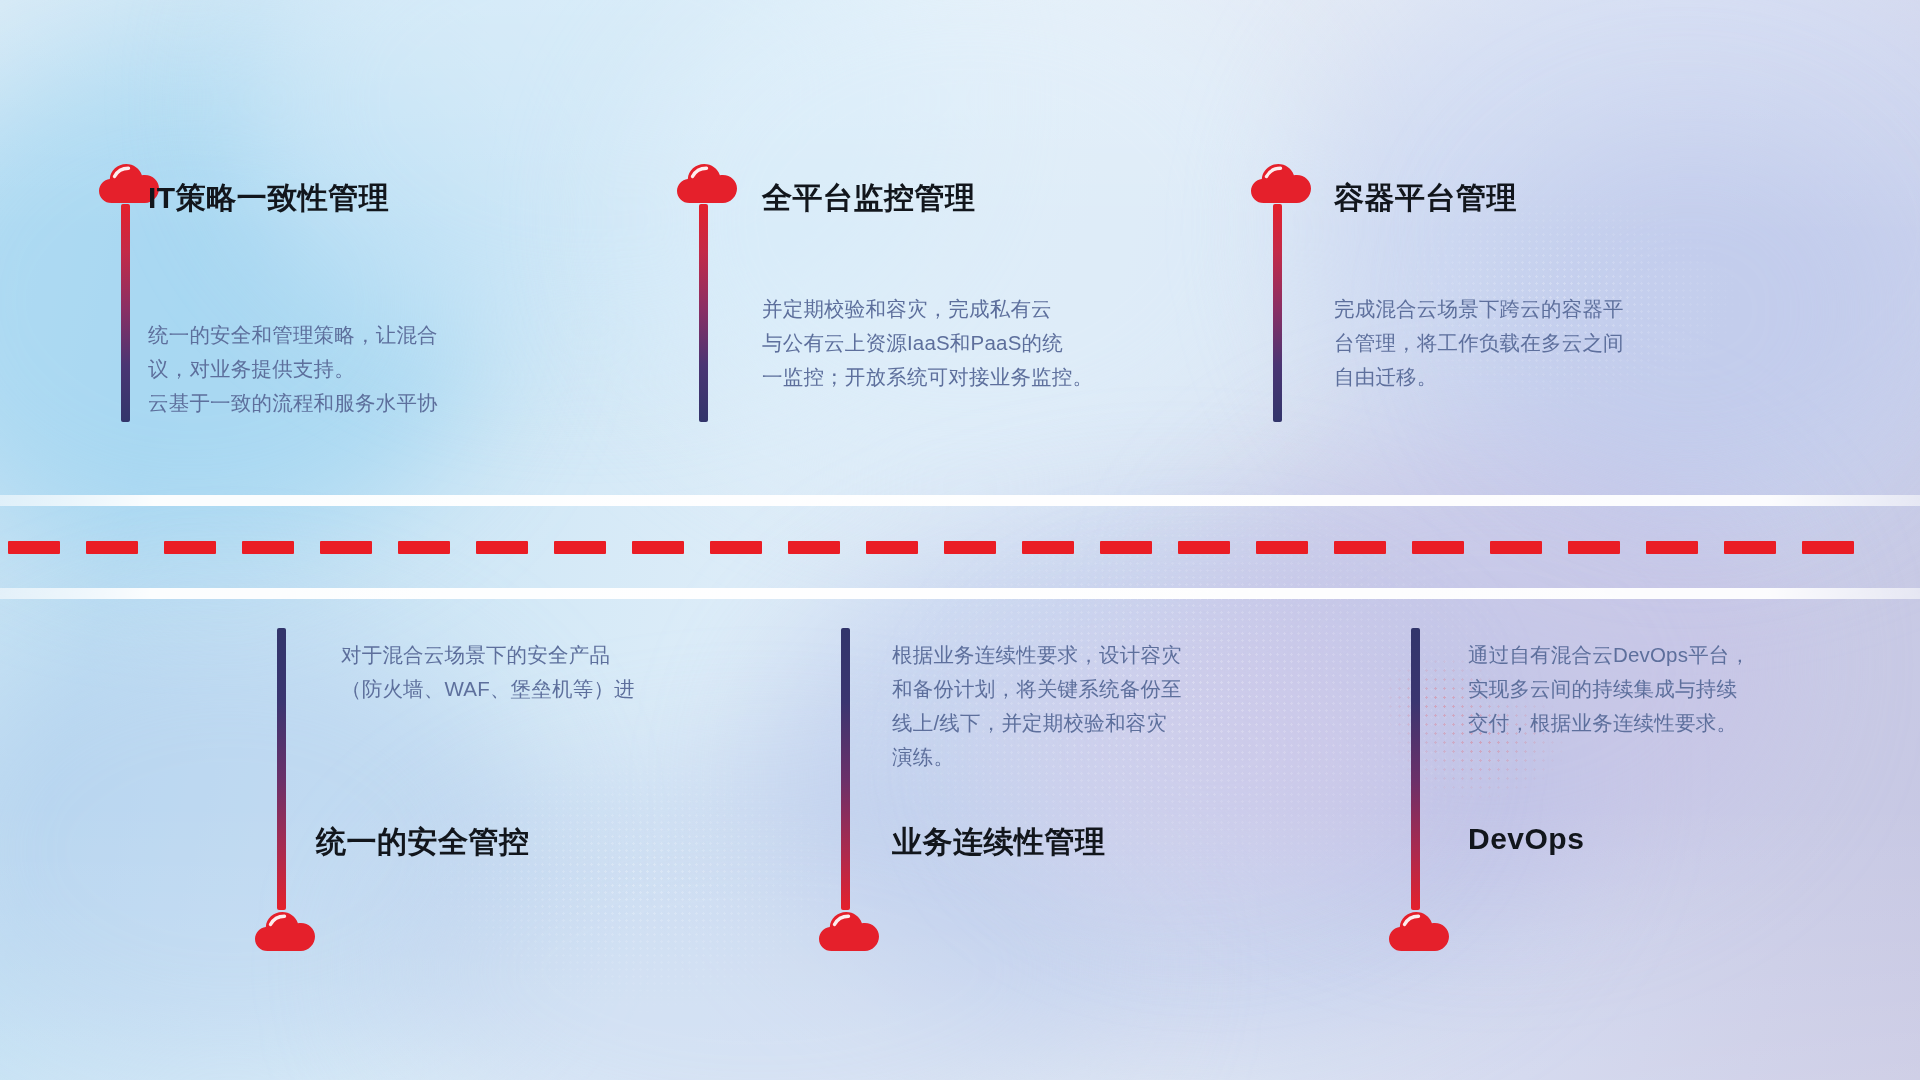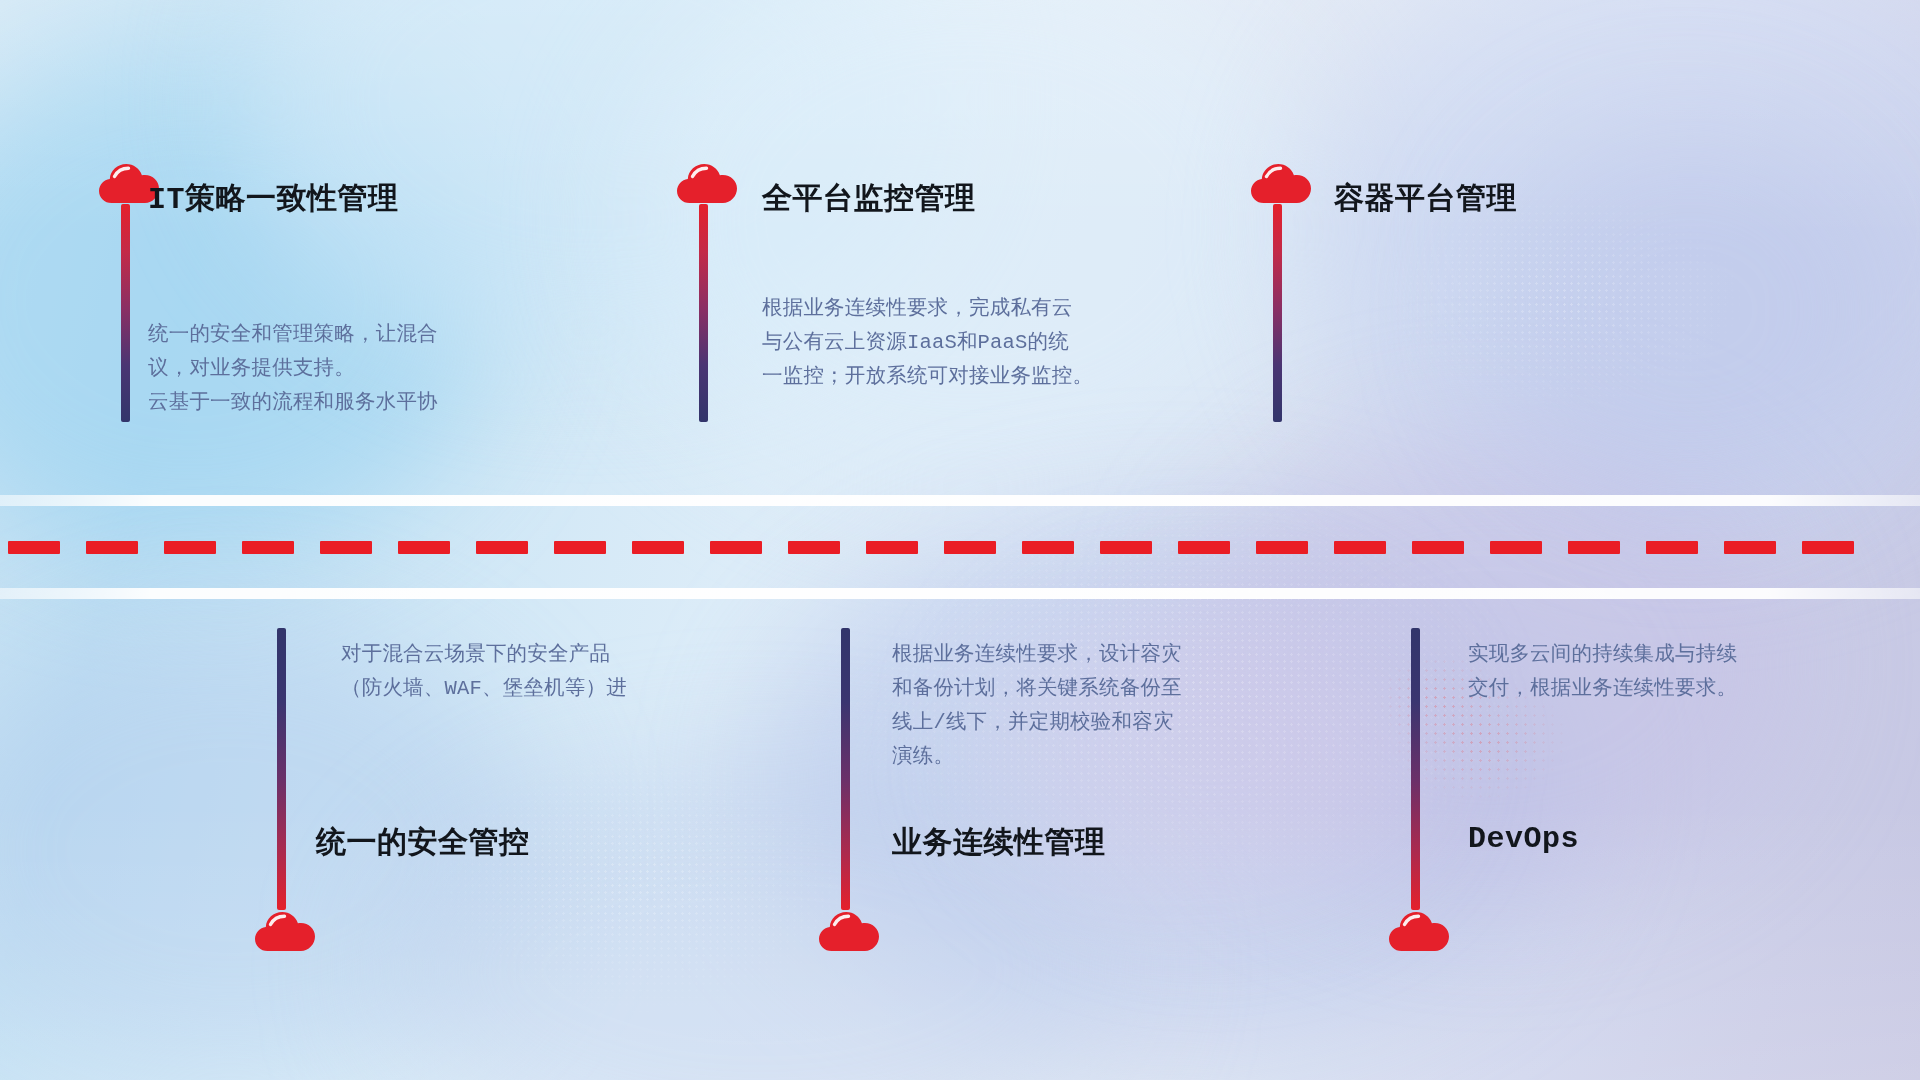--- a/index.html
+++ b/index.html
@@ -68,21 +68,21 @@
   .road-edge-top{top:495px;height:11px;
     background:linear-gradient(90deg,rgba(255,255,255,.55) 0%,rgba(255,255,255,.95) 8%,
                rgba(255,255,255,.98) 50%,rgba(255,255,255,.95) 92%,rgba(255,255,255,.55) 100%);}
   .road-edge-bot{top:588px;height:11px;
     background:linear-gradient(90deg,rgba(255,255,255,.55) 0%,rgba(255,255,255,.95) 8%,
                rgba(255,255,255,.98) 50%,rgba(255,255,255,.95) 92%,rgba(255,255,255,.55) 100%);}
   .road-dash{top:541px;height:13px;display:flex;align-items:center;gap:26px;padding-left:8px;}
   .dash{width:52px;height:13px;background:#ea1d25;border-radius:1px;flex:none;}
 
   
-  .col{position:absolute;font-family:Liberation Mono, monospace;}
+  .col{position:absolute;}
 
   .cloud{position:relative;width:62px;height:44px;}
   .cloud svg{display:block;}
 
   .stem{width:9px;border-radius:2px;}
   .stem-down{background:linear-gradient(180deg,#e5202b 0%,#c32a48 22%,#8a2f64 48%,#4a3573 74%,#32356b 100%);}
   .stem-up{background:linear-gradient(180deg,#32356b 0%,#3a3570 26%,#6b3069 54%,#ad2a4d 80%,#e5202b 100%);}
 
   .title{
     font-size:30px;font-weight:bold;color:#12161c;letter-spacing:.5px;white-space:nowrap;
@@ -161,35 +161,40 @@
     <div class="cloud">
       <svg width="62" height="44" viewBox="0 0 62 44">
         <path d="M13.5 43C6.6 43 1 37.6 1 30.9c0-6.1 4.7-11.2 10.8-12 .6-8.3 7.7-14.9 16.4-14.9 7.3 0 13.6 4.7 15.7 11.2 1-.2 2-.3 3-.3 7.8 0 14.1 6.1 14.1 13.6S54.7 43 46.9 43z" fill="#e5202b"></path>
         <path d="M16.5 16.5c2.6-5 8-8.3 14-8.3" fill="none" stroke="#ffffff" stroke-width="3.4" stroke-linecap="round" opacity=".92"></path>
       </svg>
     </div>
     <div class="stem stem-down" style="margin-left:23px;height:218px;"></div>
   </div>
   <div class="col title" style="left:762px;top:178px;">全平台监控管理</div>
   <div class="col para" style="left:762px;top:292px;">
-    <span class="ln">根据业务连续性要求，完成私有云</span>
+    <span class="ln">并定期校验和容灾，完成私有云</span>
     <span class="ln">与公有云上资源IaaS和PaaS的统</span>
     <span class="ln">一监控；开放系统可对接业务监控。</span>
   </div>
 
   <div class="col" style="left:1250px;top:160px;">
     <div class="cloud">
       <svg width="62" height="44" viewBox="0 0 62 44">
         <path d="M13.5 43C6.6 43 1 37.6 1 30.9c0-6.1 4.7-11.2 10.8-12 .6-8.3 7.7-14.9 16.4-14.9 7.3 0 13.6 4.7 15.7 11.2 1-.2 2-.3 3-.3 7.8 0 14.1 6.1 14.1 13.6S54.7 43 46.9 43z" fill="#e5202b"></path>
         <path d="M16.5 16.5c2.6-5 8-8.3 14-8.3" fill="none" stroke="#ffffff" stroke-width="3.4" stroke-linecap="round" opacity=".92"></path>
       </svg>
     </div>
     <div class="stem stem-down" style="margin-left:23px;height:218px;"></div>
   </div>
   <div class="col title" style="left:1334px;top:178px;">容器平台管理</div>
+  <div class="col para" style="left:1334px;top:292px;">
+    <span class="ln">完成混合云场景下跨云的容器平</span>
+    <span class="ln">台管理，将工作负载在多云之间</span>
+    <span class="ln">自由迁移。</span>
+  </div>
 
   <div class="col" style="left:254px;top:628px;">
     <div class="stem stem-up" style="margin-left:23px;height:282px;"></div>
     <div class="cloud" style="margin-top:-2px;">
       <svg width="62" height="44" viewBox="0 0 62 44">
         <path d="M13.5 43C6.6 43 1 37.6 1 30.9c0-6.1 4.7-11.2 10.8-12 .6-8.3 7.7-14.9 16.4-14.9 7.3 0 13.6 4.7 15.7 11.2 1-.2 2-.3 3-.3 7.8 0 14.1 6.1 14.1 13.6S54.7 43 46.9 43z" fill="#e5202b"></path>
         <path d="M16.5 16.5c2.6-5 8-8.3 14-8.3" fill="none" stroke="#ffffff" stroke-width="3.4" stroke-linecap="round" opacity=".92"></path>
       </svg>
     </div>
   </div>
@@ -219,18 +224,19 @@
   <div class="col" style="left:1388px;top:628px;">
     <div class="stem stem-up" style="margin-left:23px;height:282px;"></div>
     <div class="cloud" style="margin-top:-2px;">
       <svg width="62" height="44" viewBox="0 0 62 44">
         <path d="M13.5 43C6.6 43 1 37.6 1 30.9c0-6.1 4.7-11.2 10.8-12 .6-8.3 7.7-14.9 16.4-14.9 7.3 0 13.6 4.7 15.7 11.2 1-.2 2-.3 3-.3 7.8 0 14.1 6.1 14.1 13.6S54.7 43 46.9 43z" fill="#e5202b"></path>
         <path d="M16.5 16.5c2.6-5 8-8.3 14-8.3" fill="none" stroke="#ffffff" stroke-width="3.4" stroke-linecap="round" opacity=".92"></path>
       </svg>
     </div>
   </div>
   <div class="col para" style="left:1468px;top:638px;">
+    <span class="ln">通过自有混合云DevOps平台，</span>
     <span class="ln">实现多云间的持续集成与持续</span>
     <span class="ln">交付，根据业务连续性要求。</span>
   </div>
   <div class="col title" style="left:1468px;top:822px;">DevOps</div>
 
 </div>
 
 </body></html>

